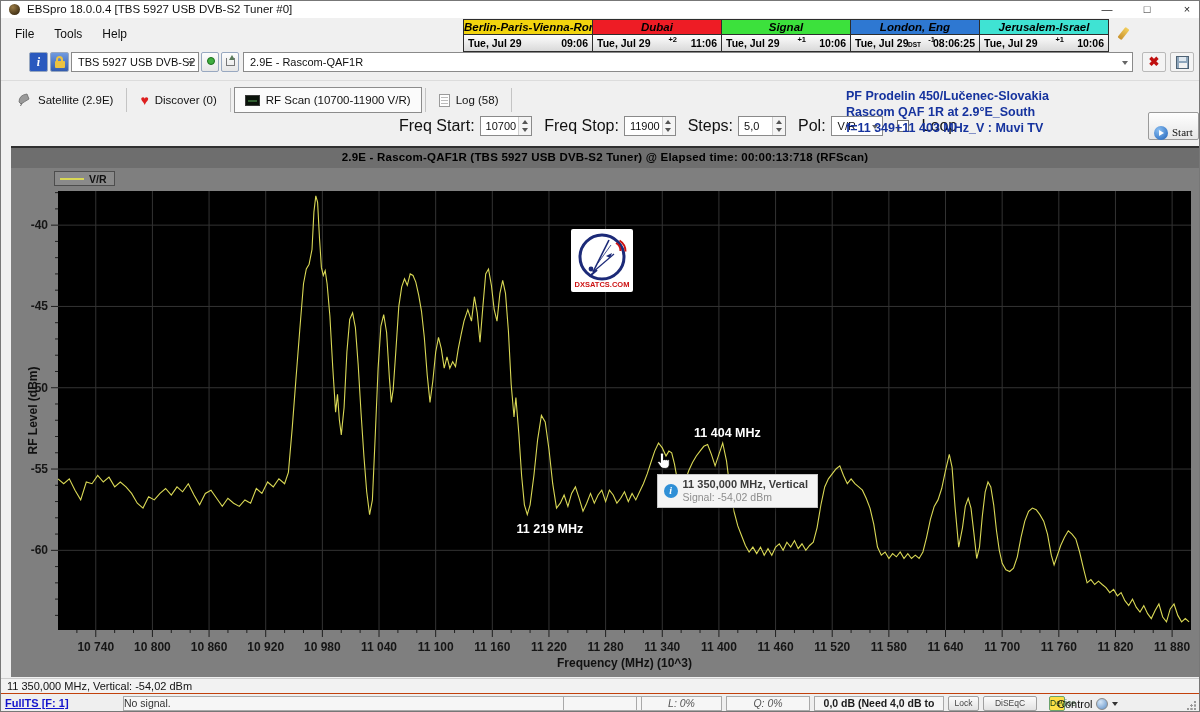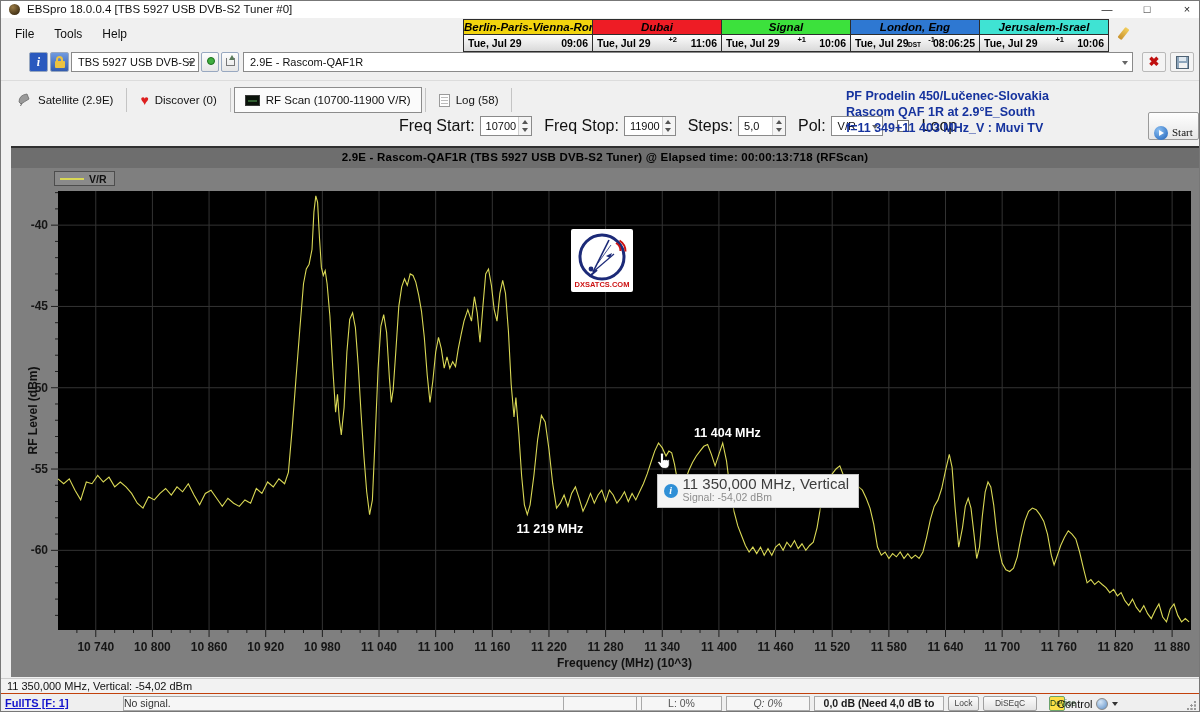--- a/index.html
+++ b/index.html
@@ -71,32 +71,32 @@
   .play::after{content:"";position:absolute;left:5px;top:3.5px;width:0;height:0;border-left:5px solid #fff;border-top:3.5px solid transparent;border-bottom:3.5px solid transparent}
   
   .chart{position:absolute;left:10px;top:145px;width:1188px;height:531px;background:#7f7f7f;border-top:2px solid #303030}
   .chart-title{position:absolute;left:0;top:0;width:100%;height:20px;background:#6e6e6e;color:#000;font-size:11.5px;font-weight:bold;text-align:center;line-height:19px;letter-spacing:.2px}
   .legend{position:absolute;left:43px;top:23px;height:15px;padding:0 7px 0 5px;background:#8a8a8a;border:1px solid #4d4d4d;display:flex;align-items:center;gap:5px;font-size:10.5px;font-weight:bold;color:#101010;z-index:3}
   .legend .ll{width:24px;height:2px}
   #chart-svg{position:absolute;left:0;top:0}
   #chart-svg text{font-family:"Liberation Sans",sans-serif}
   .logo{position:absolute;left:560px;top:81px;width:62px;height:63px;z-index:2}
   .tooltip{position:absolute;height:34px;background:#f4f4f4;border:1px solid #c6c6c6;box-shadow:1px 2px 3px rgba(0,0,0,.45);padding:2px 9px 2px 25px;z-index:5;white-space:nowrap}
-  .tt1{font-size:15px;font-weight:normal;color:#3c3c3c;line-height:14px}
+  .tt1{font-size:11px;font-weight:bold;color:#3c3c3c;line-height:14px}
   .tt2{font-size:10.5px;color:#8d8d8d;line-height:13px}
   .tt-ico{position:absolute;left:6px;top:9px;width:14px;height:14px;border-radius:50%;background:#2f8fd6;color:#fff;font-size:10px;font-style:italic;font-weight:bold;text-align:center;line-height:14px;font-family:"Liberation Serif",serif}
   .cursor{position:absolute;z-index:6}
   
   .status1{position:absolute;left:0;top:677px;width:100%;height:15px;background:#f2f2f2;border-top:1px solid #cdcdcd;font-size:11px;line-height:14px;color:#111;padding-left:6px}
   .status2{position:absolute;left:0;top:692px;width:100%;height:20px;background:#efefef;border-top:1px solid #c2410c}
   .fullts{position:absolute;left:4px;top:3px;font-size:11px;font-weight:bold;color:#1414cc;text-decoration:underline;white-space:nowrap}
   .sbox{position:absolute;top:2px;height:15px;border:1px solid #a9a9a9;background:#f6f6f6;font-size:10.5px;line-height:13px;color:#333}
   #sb-msg{left:122px;width:524px;}
   #sb-empty{left:562px;width:74px}
-  #sb-l{left:640px;width:81px;text-align:center;color:#555}
+  #sb-l{left:640px;width:81px;text-align:center;font-style:italic;color:#555}
   #sb-q{left:725px;width:84px;text-align:center;font-style:italic;color:#555}
   #sb-snr{left:813px;width:130px;text-align:center;font-weight:bold;color:#1c1c1c;font-size:10.5px}
   .sbtn{position:absolute;top:2px;height:15px;border:1px solid #9f9f9f;border-radius:2px;background:linear-gradient(#fcfcfc,#e2e2e2);font-size:8.5px;text-align:center;line-height:13px;color:#444}
   #sb-lock{left:947px;width:31px}
   #sb-diseqc{left:982px;width:54px}
   #sb-device{left:1048px;width:16px;background:#fde047;border-color:#6ba26c;color:#17431a}
   .control{position:absolute;left:1056px;top:2px;height:15px;display:flex;gap:4px;align-items:center;font-size:11px;color:#111}
   .ctl-ico{width:12px;height:12px;border-radius:50%;background:radial-gradient(circle at 35% 30%,#d6e7f7,#5c8ec7);border:1px solid #8a8a8a}
   .ctl-arrow{width:0;height:0;border-left:3.5px solid transparent;border-right:3.5px solid transparent;border-top:4px solid #333}
   .grip{position:absolute;right:2px;bottom:2px;width:11px;height:11px;background:radial-gradient(circle at 9px 2px,#999 1px,transparent 1.4px),radial-gradient(circle at 9px 9px,#999 1px,transparent 1.4px),radial-gradient(circle at 5.5px 5.5px,#999 1px,transparent 1.4px),radial-gradient(circle at 2px 9px,#999 1px,transparent 1.4px),radial-gradient(circle at 5.5px 9px,#999 1px,transparent 1.4px),radial-gradient(circle at 9px 5.5px,#999 1px,transparent 1.4px)}

